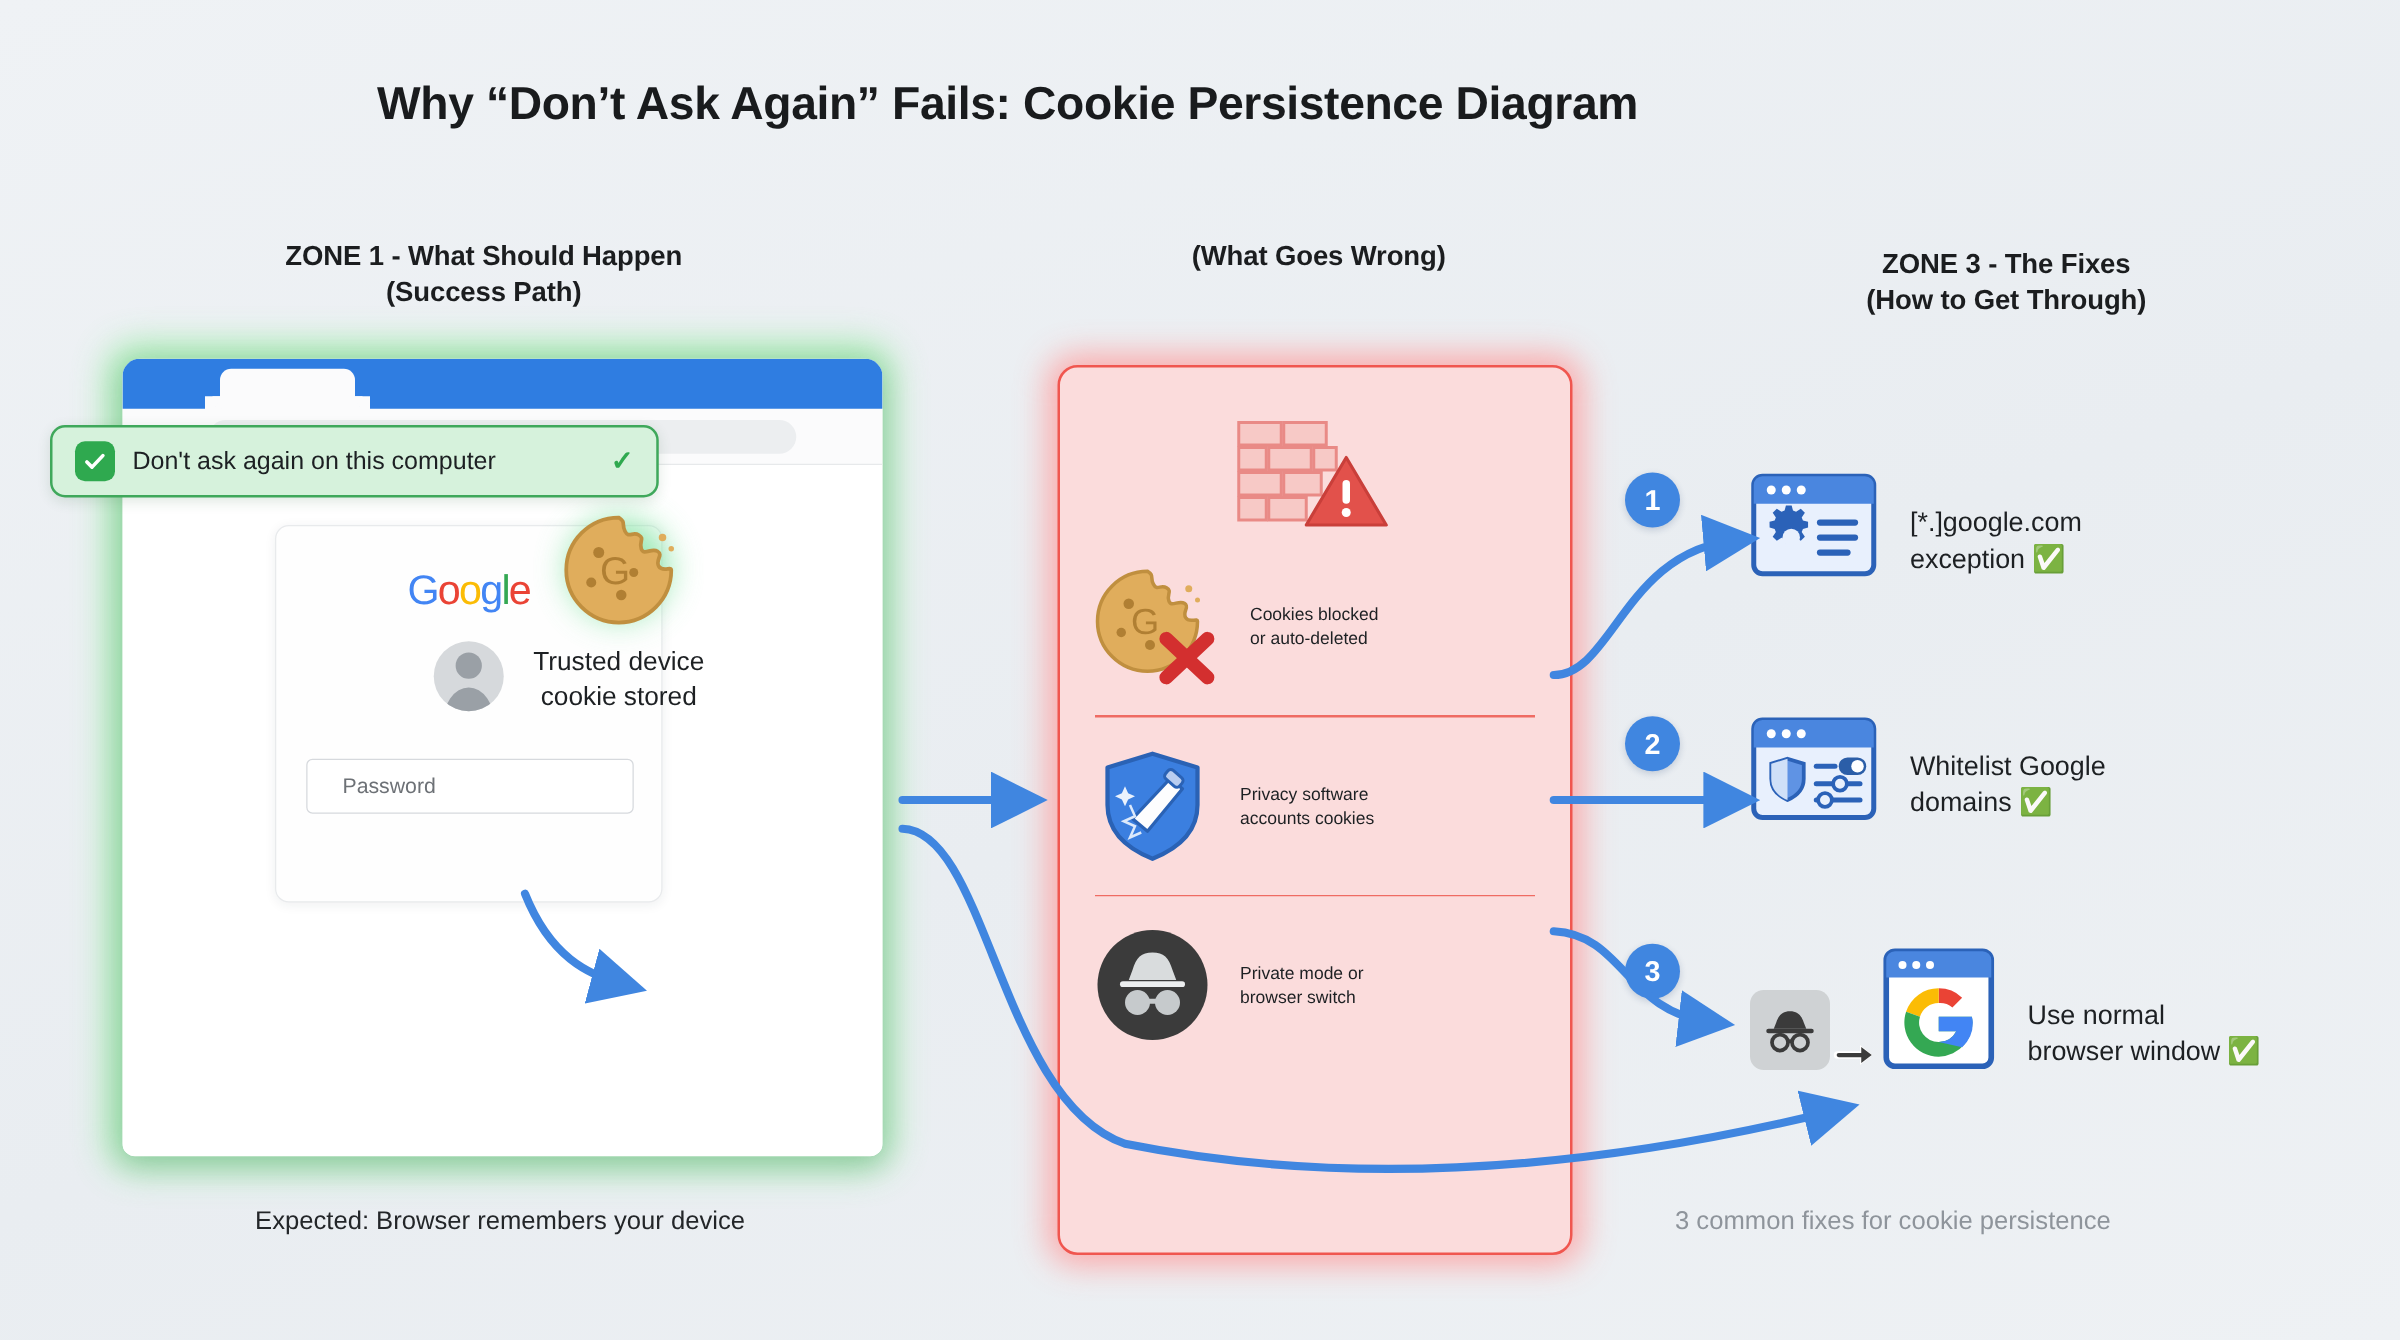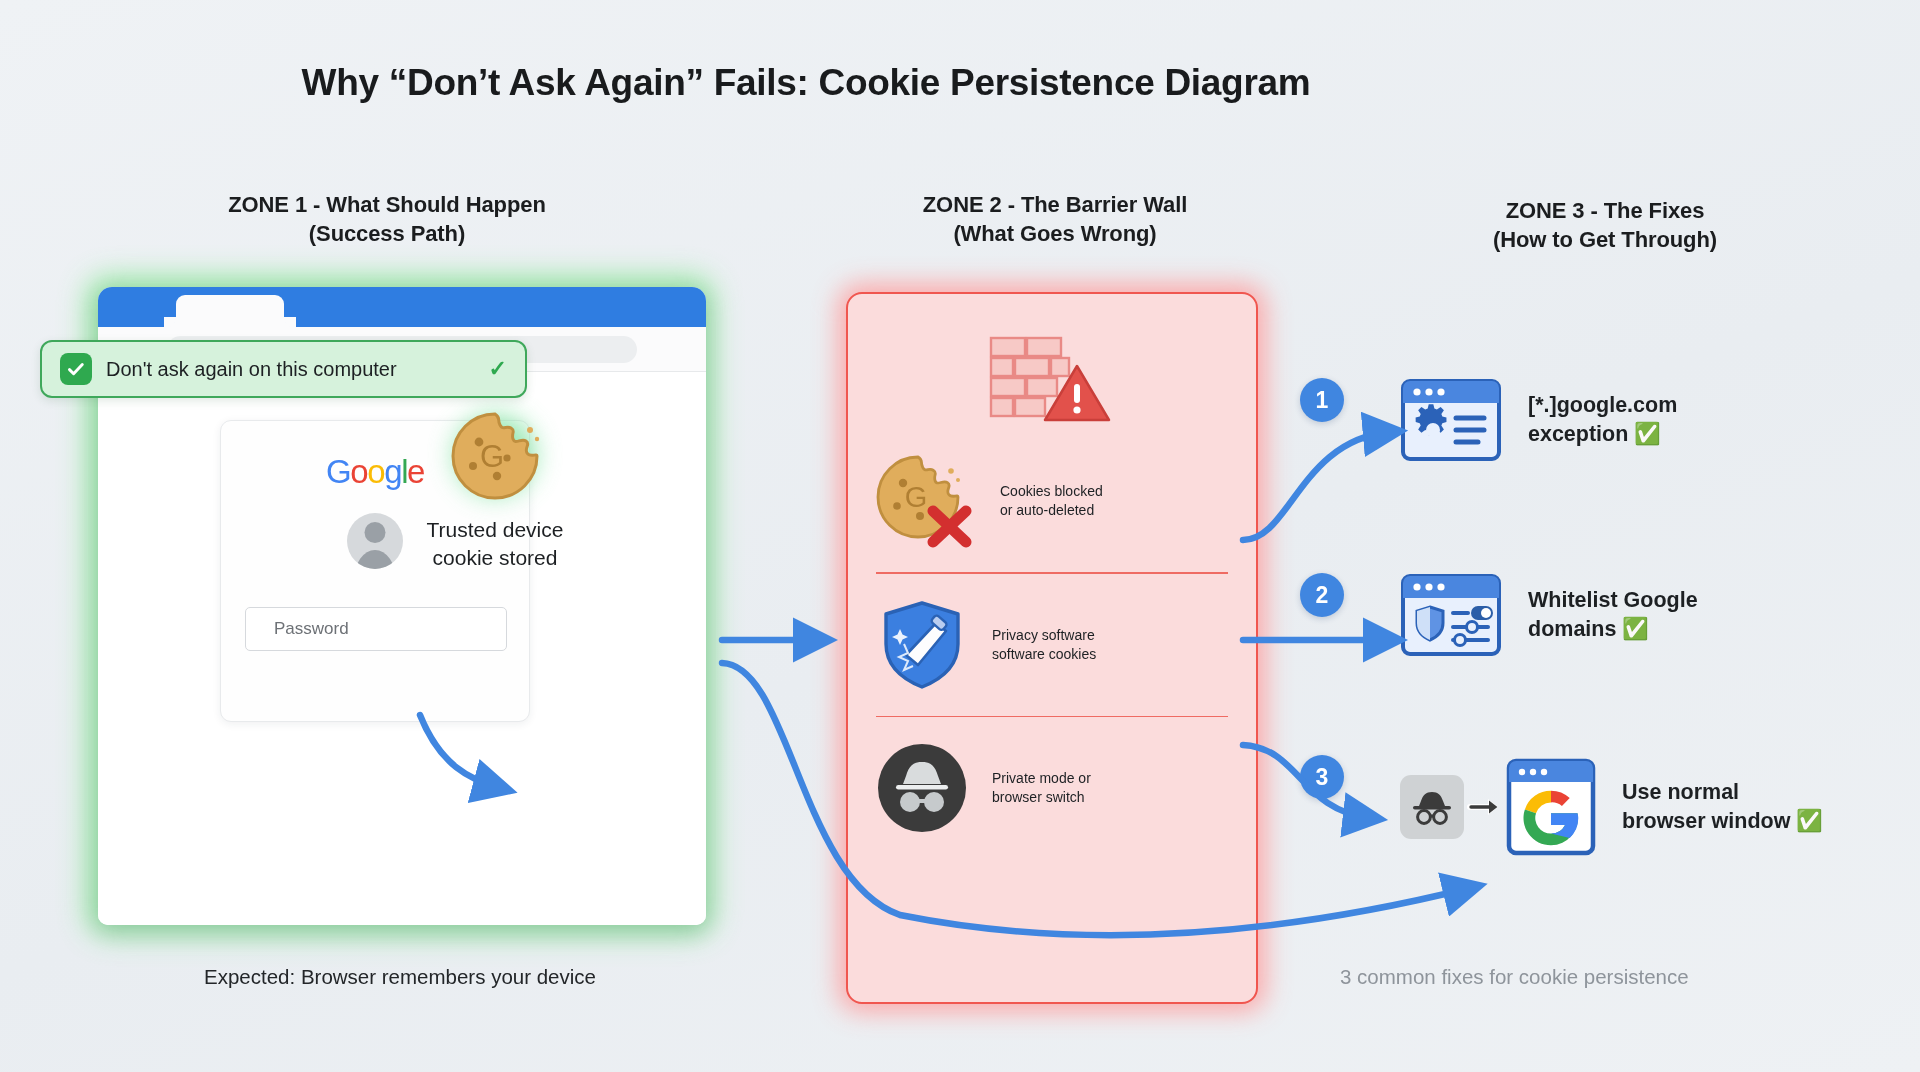--- a/index.html
+++ b/index.html
@@ -162,21 +162,21 @@
     position: relative; width: 130px; height: 92px; margin: 38px auto 6px;
   }
   .z2row {
     display: flex; align-items: center; gap: 22px;
     padding: 0 26px; height: 142px;
   }
   .z2row .txt { font-size: 14px; line-height: 1.34; color: #1d2023; }
   .z2sep { height: 1.6px; background: #ef6b63; margin: 0 28px; }
 
   
-  .fix { position: absolute; display: flex; align-items: center; font-weight: bold; }
+  .fix { position: absolute; display: flex; align-items: flex-end; }
   #fix1 { left: 1400px; top: 378px; }
   #fix2 { left: 1400px; top: 573px; }
   #fix3 { left: 1400px; top: 758px; }
   .badge {
     position: absolute; width: 44px; height: 44px; border-radius: 50%;
     background: #4086e0; color: #fff; font-size: 23px; font-weight: bold;
     display: flex; align-items: center; justify-content: center;
     box-shadow: 0 2px 6px rgba(30,60,110,.2);
   }
   #b1 { left: 1300px; top: 378px; }
@@ -209,21 +209,20 @@
 
 <div id="stage">
 
   <div id="title">Why “Don’t Ask Again” Fails: Cookie Persistence Diagram</div>
 
   <div id="zh1" class="zone-head">
     <div>ZONE 1 - What Should Happen</div>
     <div>(Success Path)</div>
   </div>
   <div id="zh2" class="zone-head">
-    <div>ZONE 2 - The Barrier Wall</div>
     <div>(What Goes Wrong)</div>
   </div>
   <div id="zh3" class="zone-head">
     <div>ZONE 3 - The Fixes</div>
     <div>(How to Get Through)</div>
   </div>
 
   <div id="z1-glow"></div>
 
   <div id="browser">
@@ -331,21 +330,21 @@
     <div class="z2row">
       <svg width="96" height="96" viewBox="0 0 96 96">
         <path d="M48 6 L84 17v30c0 22-16 35-36 43C28 82 12 69 12 47V17z" fill="#3b7fe0" stroke="#2a62b5" stroke-width="3.4" stroke-linejoin="round"></path>
         <path d="M62 26 L72 34 L44 68 L32 58z" fill="#fdfdfe" stroke="#2a62b5" stroke-width="2.6" stroke-linejoin="round"></path>
         <rect x="58" y="21" width="15" height="9" rx="3" transform="rotate(41 65 25)" fill="#b9cdf0" stroke="#2a62b5" stroke-width="2.4"></rect>
         <path d="M30 47l4 9-9 4 9 4-4 9 9-4" fill="none" stroke="#dce9fb" stroke-width="2"></path>
         <path d="M26 32l2.5 5.5L34 40l-5.5 2.5L26 48l-2.5-5.5L18 40l5.5-2.5z" fill="#eaf2fd"></path>
       </svg>
       <div class="txt">
         <div>Privacy software</div>
-        <div>software cookies</div>
+        <div>accounts cookies</div>
       </div>
     </div>
 
     <div class="z2sep"></div>
 
     <div class="z2row">
       <svg width="96" height="96" viewBox="0 0 96 96">
         <circle cx="48" cy="48" r="44" fill="#3b3b3b"></circle>
         <path d="M48 22c9 0 13 4 16 14l3 8H29l3-8c3-10 7-14 16-14z" fill="#d9dcdd"></path>
         <rect x="22" y="45" width="52" height="4.6" rx="2.3" fill="#eceeef"></rect>

